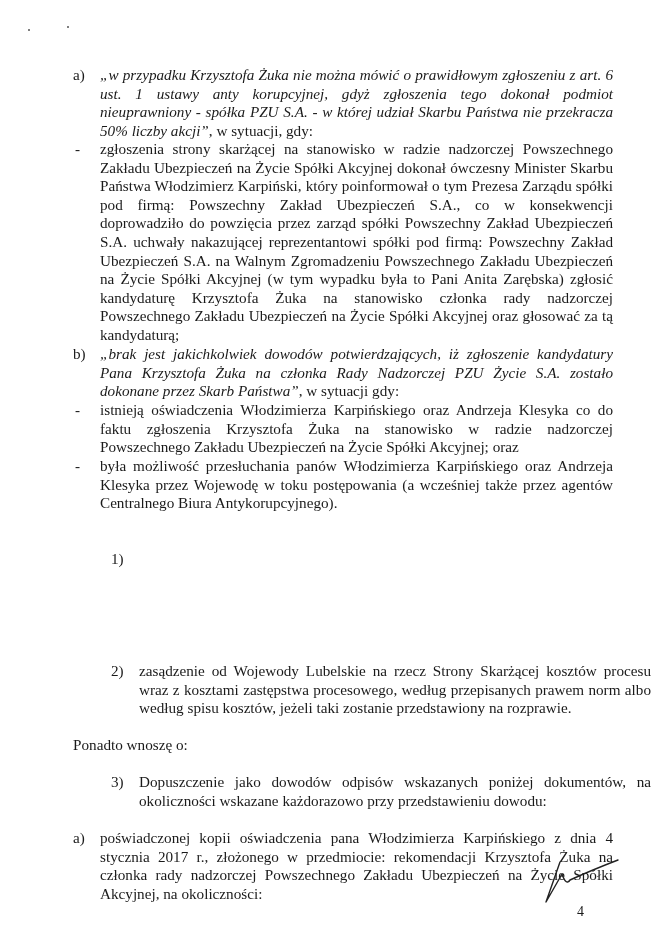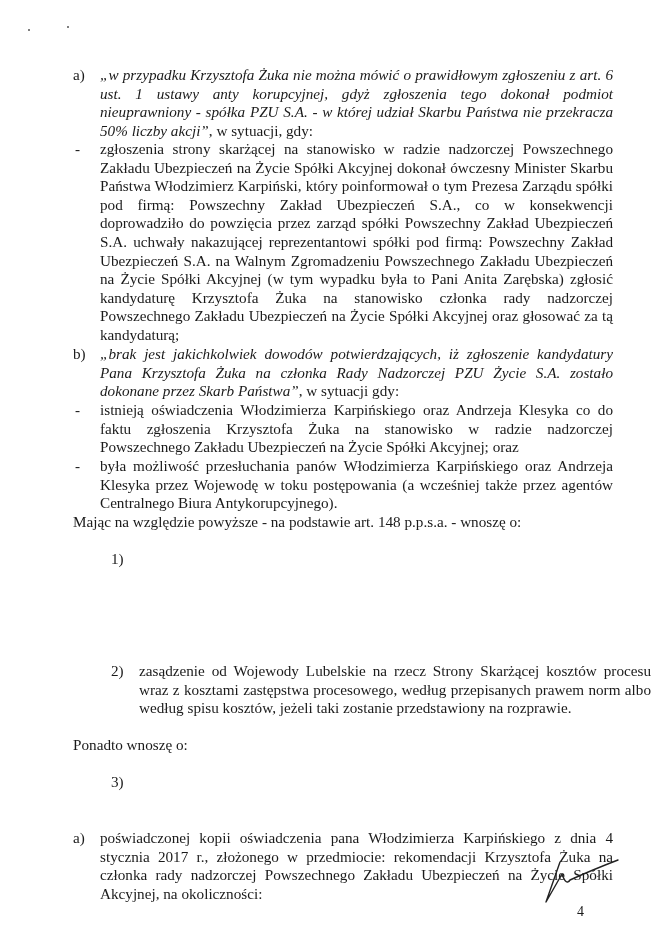--- a/index.html
+++ b/index.html
@@ -49,36 +49,36 @@
   <div class="block hang just" style="top:401px;">
     <span class="lbl lbl-dash">-</span>
     <span class="body">istnieją oświadczenia Włodzimierza Karpińskiego oraz Andrzeja Klesyka co do faktu zgłoszenia Krzysztofa Żuka na stanowisko w radzie nadzorczej Powszechnego Zakładu Ubezpieczeń na Życie Spółki Akcyjnej; oraz</span>
   </div>
 
   <div class="block hang just" style="top:457px;">
     <span class="lbl lbl-dash">-</span>
     <span class="body">była możliwość przesłuchania panów Włodzimierza Karpińskiego oraz Andrzeja Klesyka przez Wojewodę w toku postępowania (a wcześniej także przez agentów Centralnego Biura Antykorupcyjnego).</span>
   </div>
 
-  <div class="block" style="top:513px;">Mając na względzie powyższe - na podstawie art. 148 p.p.s.a. - wnoszę o:</div>
 
   <div class="block hang just num" style="top:550px;">
     <span class="lbl">1)</span>
   </div>
 
 
   <div class="block hang just num" style="top:662px;">
     <span class="lbl">2)</span>
     <span class="body">zasądzenie od Wojewody Lubelskie na rzecz Strony Skarżącej kosztów procesu wraz z kosztami zastępstwa procesowego, według przepisanych prawem norm albo według spisu kosztów, jeżeli taki zostanie przedstawiony na rozprawie.</span>
   </div>
 
   <div class="block" style="top:736px;">Ponadto wnoszę o:</div>
 
   <div class="block hang just num" style="top:773px;">
     <span class="lbl">3)</span>
+    <span class="body">Dopuszczenie jako dowodów odpisów wskazanych poniżej dokumentów, na okoliczności wskazane każdorazowo przy przedstawieniu dowodu:</span>
   </div>
 
   <div class="block hang just" style="top:829px;">
     <span class="lbl lbl-a">a)</span>
     <span class="body">poświadczonej kopii oświadczenia pana Włodzimierza Karpińskiego z dnia 4 stycznia 2017 r., złożonego w przedmiocie: rekomendacji Krzysztofa Żuka na członka rady nadzorczej Powszechnego Zakładu Ubezpieczeń na Życie Spółki Akcyjnej, na okoliczności:</span>
   </div>
 
   <svg class="sig" viewBox="0 0 80 62">
     <path d="M20 6 L6 46 L22 18 Q26 30 30 24 Q52 14 78 4" fill="none" stroke="#222" stroke-width="1.4" stroke-linecap="round" stroke-linejoin="round"></path>
   </svg>

